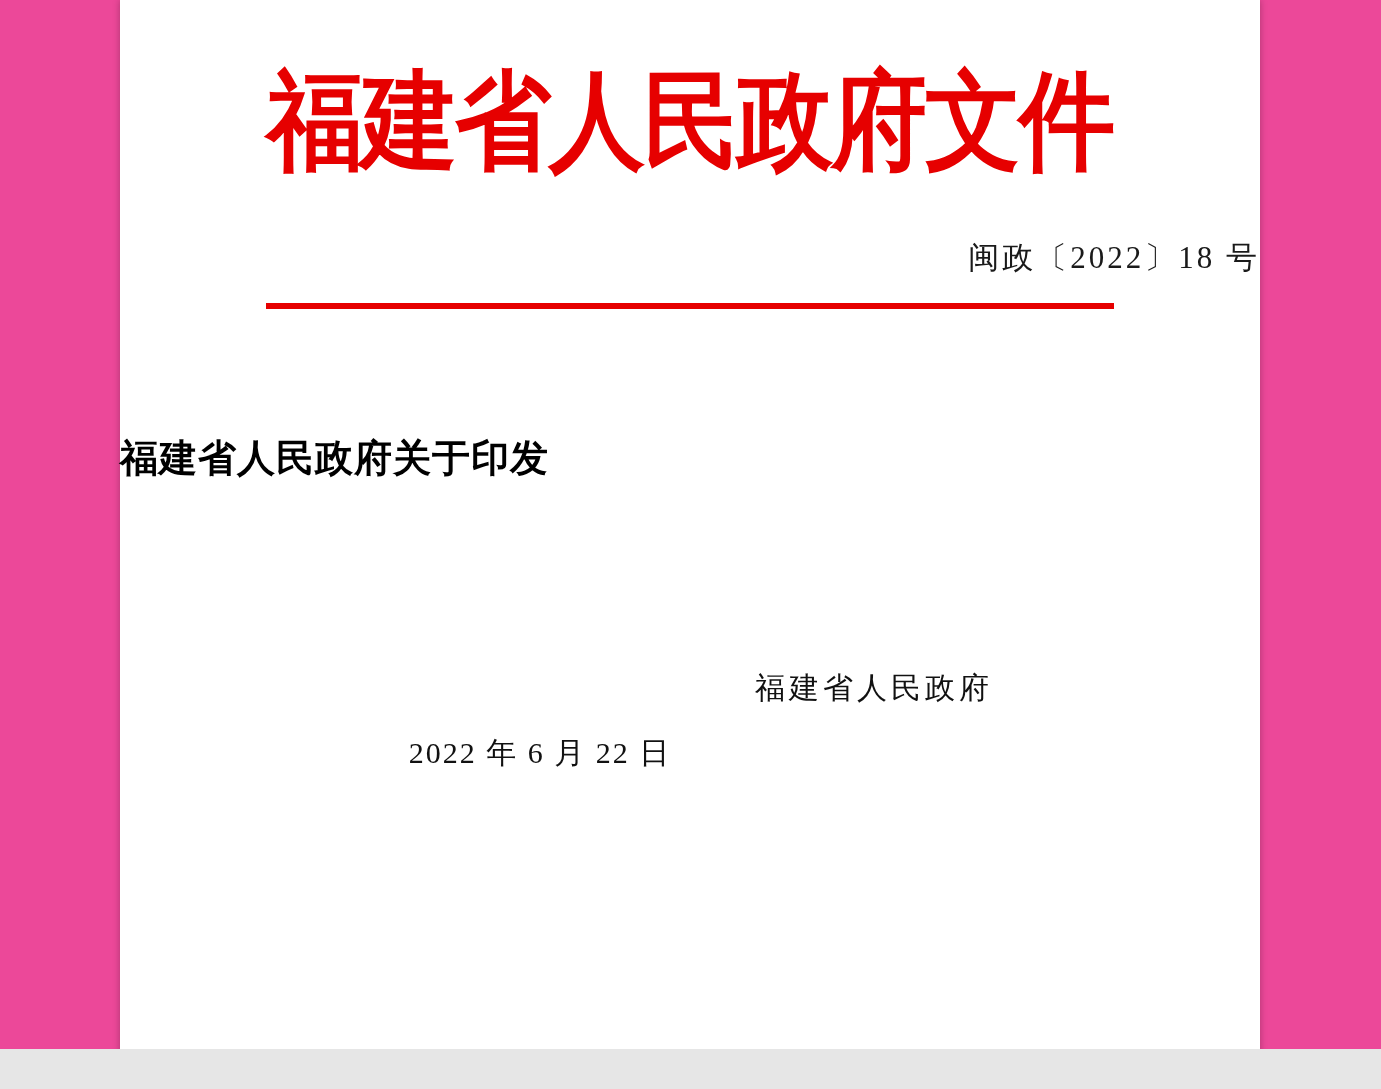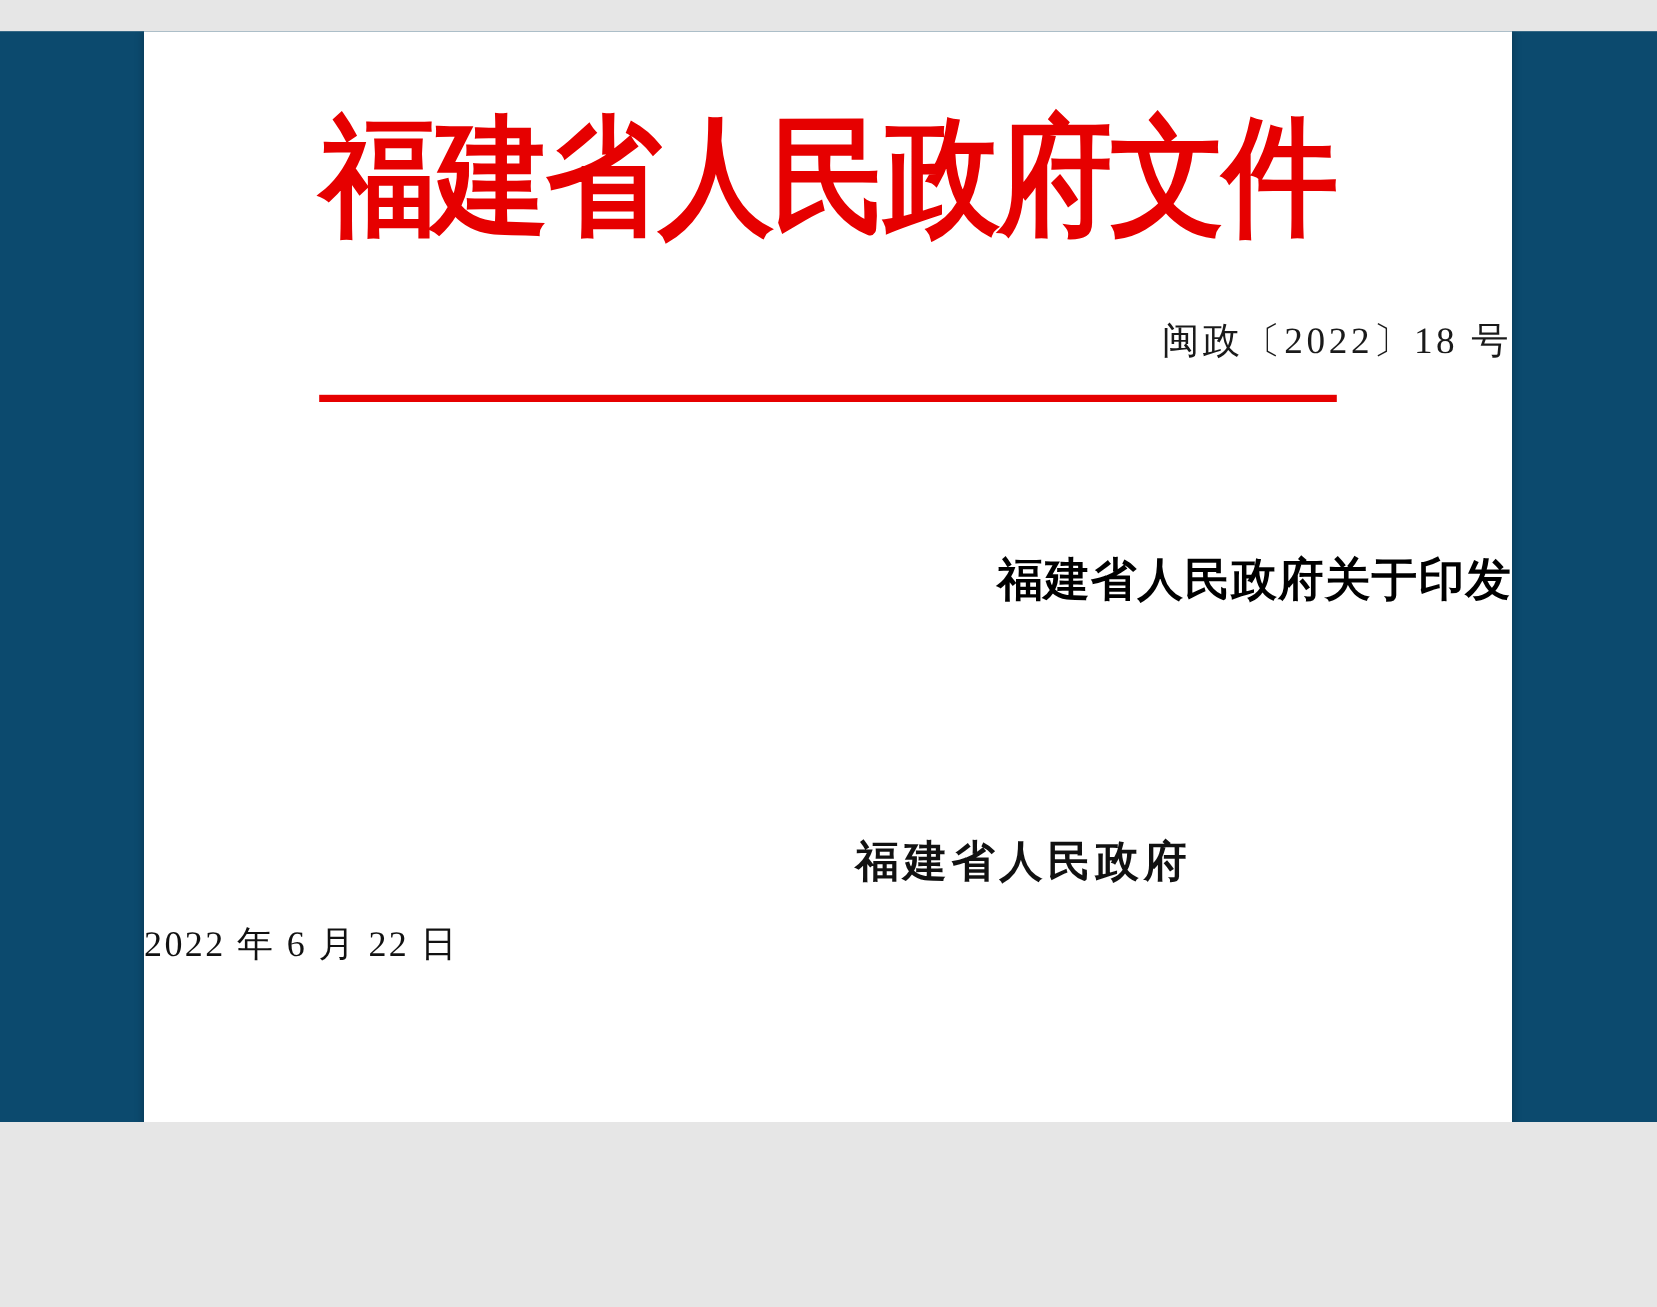--- a/index.html
+++ b/index.html
@@ -3,24 +3,23 @@
 <meta charset="utf-8">
 <style>
   * { margin: 0; padding: 0; box-sizing: border-box; }
   html, body {
     font-family: "Liberation Serif", "DejaVu Serif", serif;
     background: #e6e6e6;
   }
   .viewport {
     position: relative;
     width: 1381px;
-    height: 909px;
-    background: #0c4a6e;
+    height: 1049px;
+    background: #ec4899;
     overflow: hidden;
-    margin-top: 26px;
   }
   .paper {
     position: absolute;
     left: 120px;
     top: 0;
     width: 1140px;
     height: 1089px;
     background: #ffffff;
     box-shadow: 0 0 7px rgba(0,0,0,0.28);
   }
@@ -44,21 +43,21 @@
     letter-spacing: 3px;
   }
   .red-line {
     margin: 24px auto 0 auto;
     width: 848px;
     height: 6px;
     background: #e60000;
   }
   .doc-title {
     margin-top: 124px;
-    text-align: right;
+    text-align: left;
     font-size: 38px;
     line-height: 51px;
     font-weight: bold;
     color: #000000;
     letter-spacing: 1px;
   }
   .body-block {
     width: 858px;
     margin: 46px auto 0 auto;
     font-size: 29px;
@@ -66,28 +65,27 @@
     color: #111111;
     text-align: justify;
   }
   .body-block p.indented {
     text-indent: 2em;
   }
   .signature {
     margin-top: 184px;
     text-align: right;
     padding-right: 267px;
-    font-size: 36px;
+    font-size: 30px;
     color: #111111;
     letter-spacing: 4px;
-    font-weight: bold;
   }
   .issue-date {
     margin-top: 24px;
-    text-align: left;
+    text-align: center;
     padding-right: 300px;
     font-size: 30px;
     color: #111111;
     letter-spacing: 2px;
   }
 </style>
 </head>
 <body>
 
 <div class="viewport">

